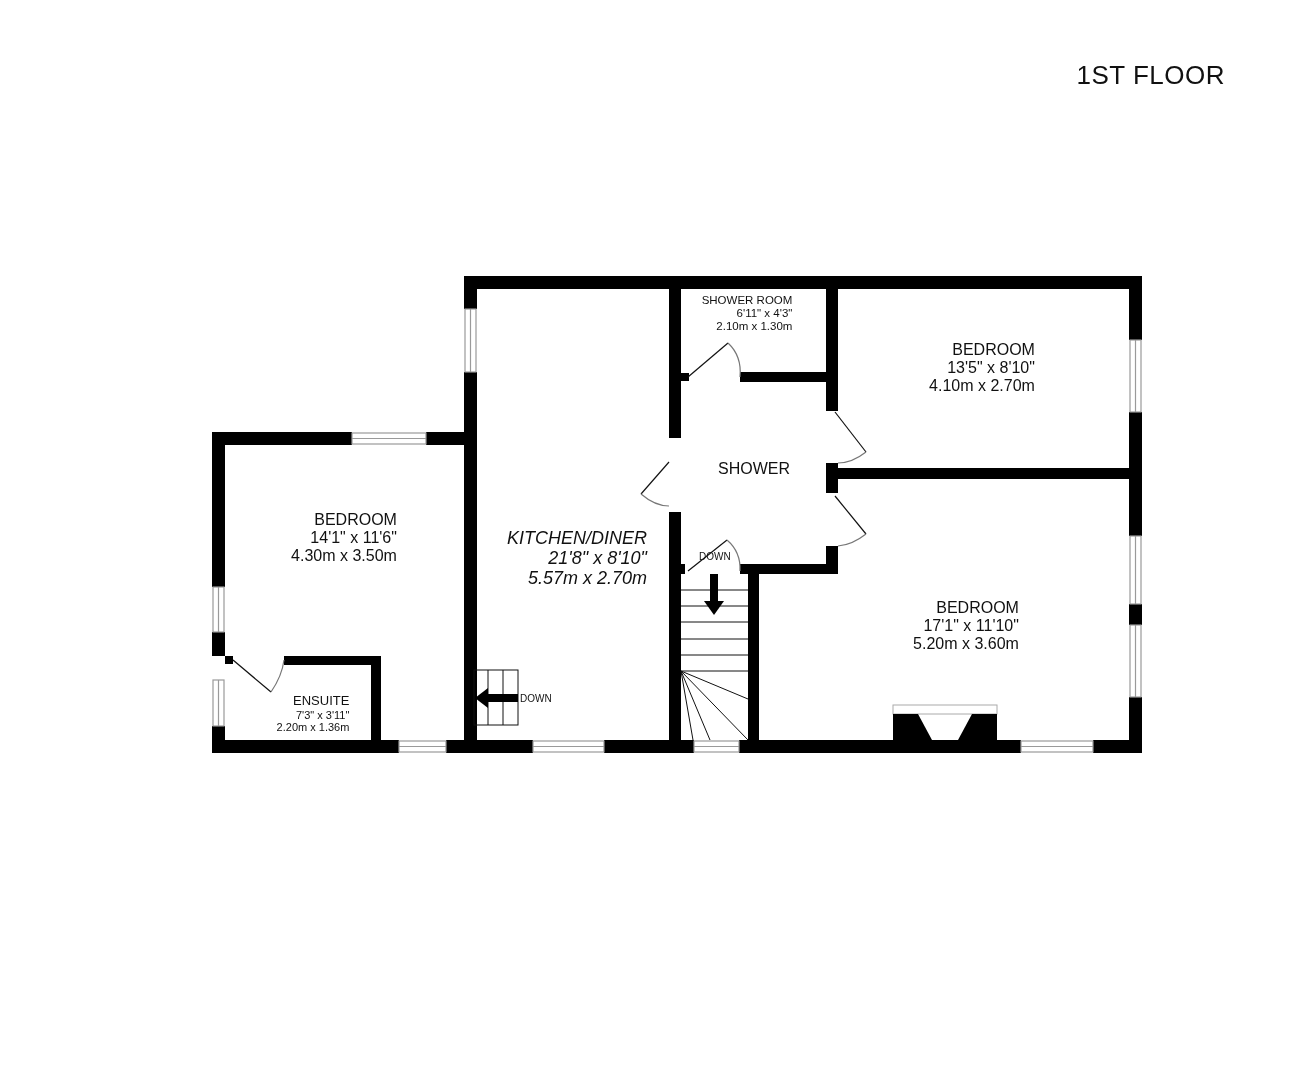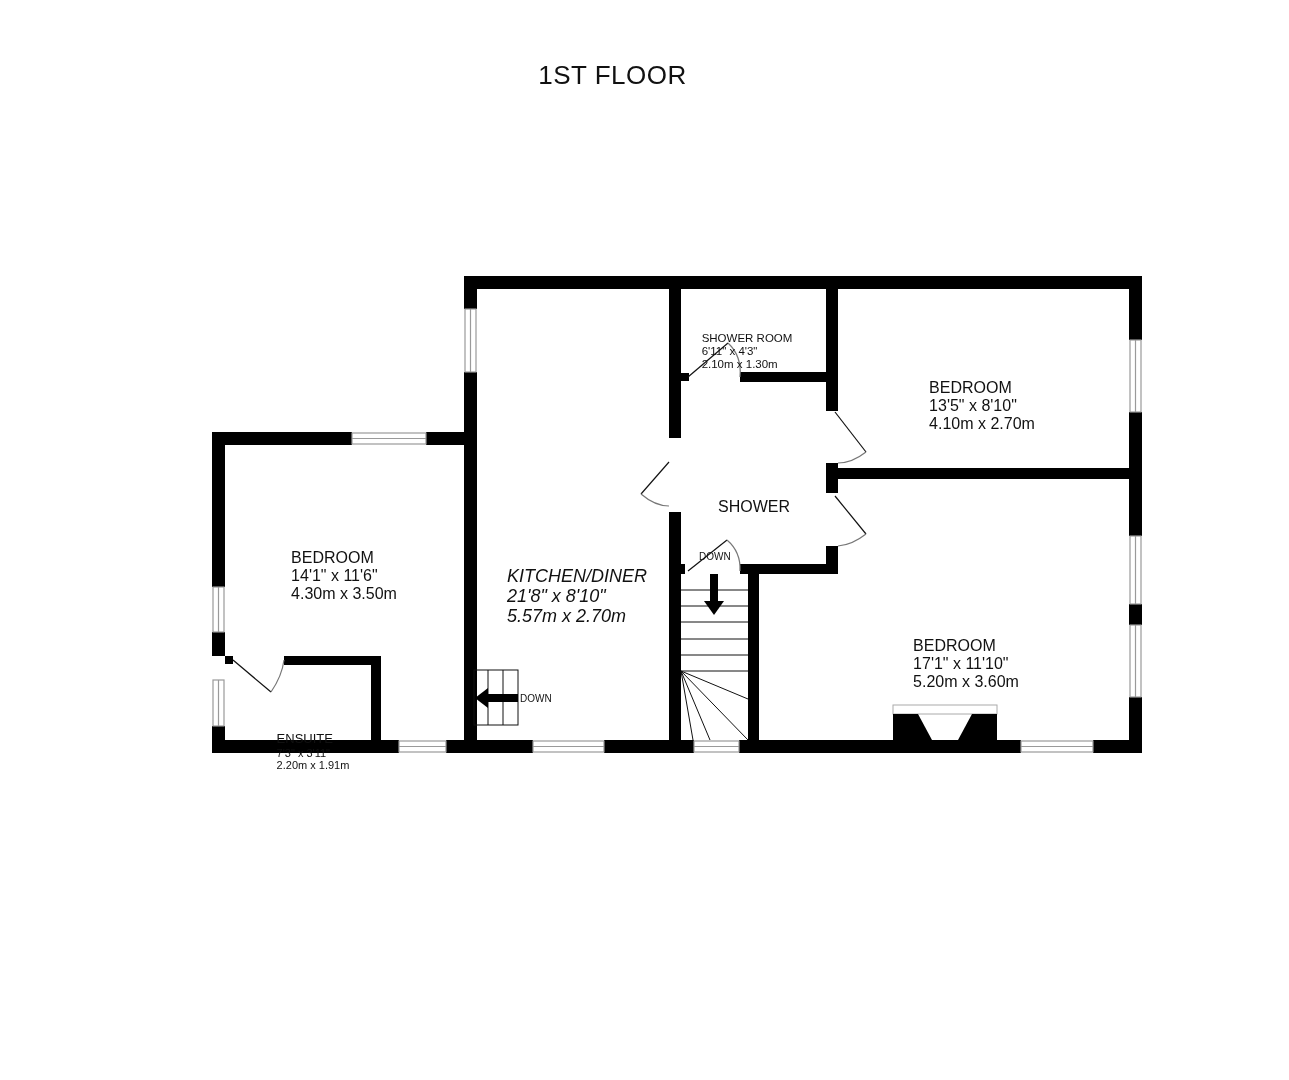--- a/index.html
+++ b/index.html
@@ -1,19 +1,19 @@
 <!DOCTYPE html>
 <html><head>
 <meta charset="utf-8">
 <style>
   html, body { margin:0; padding:0; background:#ffffff; }
   body { width:1289px; height:1080px; position:relative; overflow:hidden; font-family:"Liberation Sans", sans-serif; color:#111; }
-  .title { position:absolute; left:0; width:1225px; top:60px; text-align:center; font-size:26px; letter-spacing:0.5px; }
+  .title { position:absolute; left:0; width:1225px; top:60px; text-align:right; font-size:26px; letter-spacing:0.5px; }
   svg.plan { position:absolute; left:0; top:0; }
-  .lbl { position:absolute; text-align:left; line-height:1.12; white-space:nowrap; transform:translateX(-50%);margin-top:38px; }
+  .lbl { position:absolute; text-align:right; line-height:1.12; white-space:nowrap; transform:translateX(-50%); }
   .lbl .n, .lbl .d { display:block; }
   .big { font-size:16px; }
   .mid { font-size:18px;font-style:italic; }
   .sm { font-size:11.5px; }
   .tiny { position:absolute; font-size:10px; }
 </style>
 </head>
 <body>
 
 <div class="title">1ST FLOOR</div>
@@ -207,17 +207,17 @@
 
 <div class="lbl" style="left:966px; top:599px;">
   <span class="n big">BEDROOM</span>
   <span class="d big">17'1"  x 11'10"</span>
   <span class="d big">5.20m  x 3.60m</span>
 </div>
 
 <div class="lbl" style="left:313px; top:694px;">
   <span class="n" style="font-size:13px;">ENSUITE</span>
   <span class="d" style="font-size:11px;">7'3"  x 3'11"</span>
-  <span class="d" style="font-size:11px;">2.20m  x 1.91m</span>
+  <span class="d" style="font-size:11px;">2.20m  x 1.36m</span>
 </div>
 
 <div class="tiny" style="left:520px; top:693px;">DOWN</div>
 <div class="tiny" style="left:699px; top:551px;">DOWN</div>
 
 </body></html>

